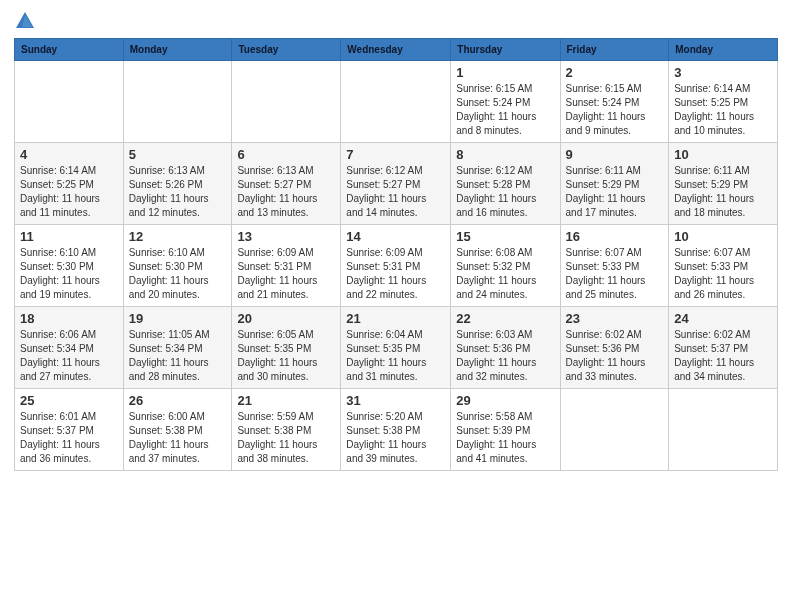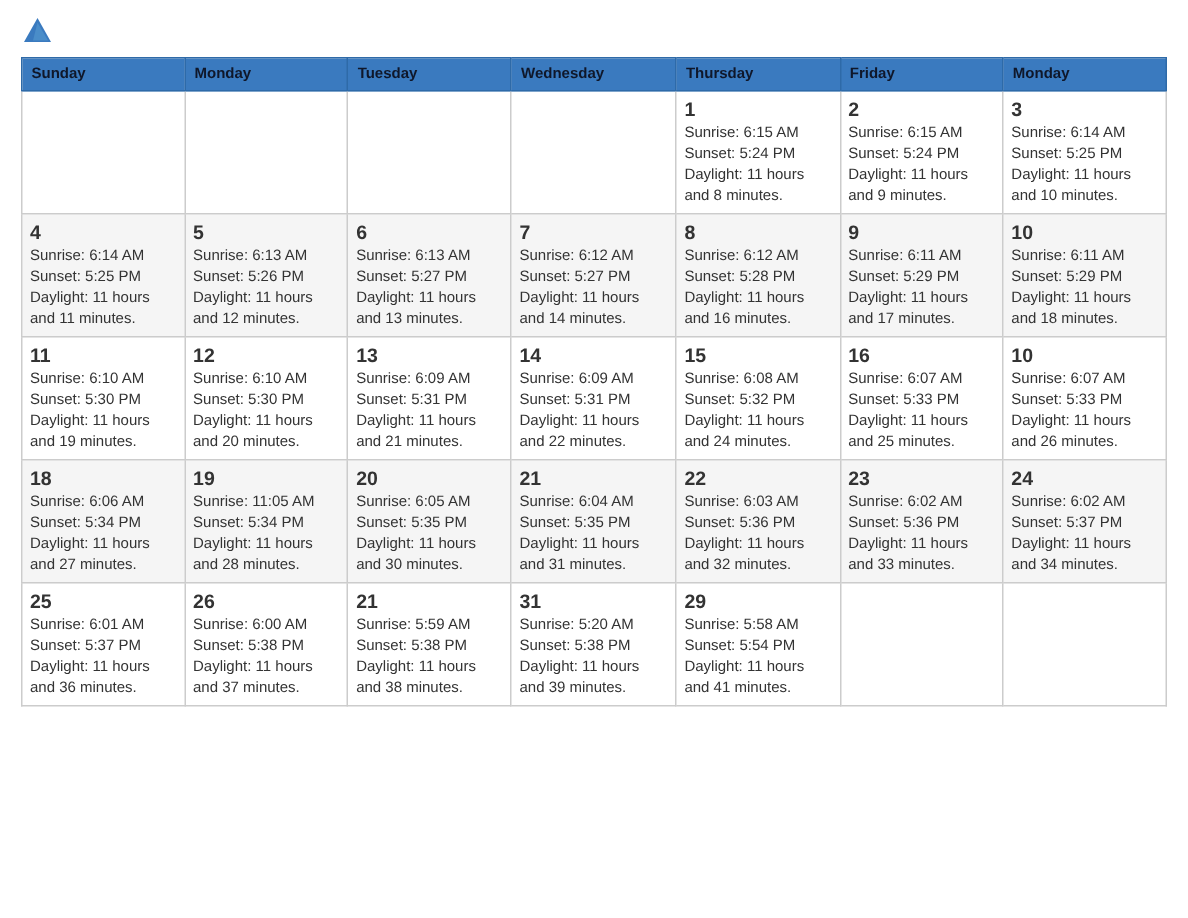--- a/index.html
+++ b/index.html
@@ -308,21 +308,21 @@
           </td>
           <td>
             <span class="day-number">31</span>
             <div class="day-info">Sunrise: 5:20 AM
 Sunset: 5:38 PM
 Daylight: 11 hours and 39 minutes.</div>
           </td>
           <td>
             <span class="day-number">29</span>
             <div class="day-info">Sunrise: 5:58 AM
-Sunset: 5:54 PM
+Sunset: 5:39 PM
 Daylight: 11 hours and 41 minutes.</div>
           </td>
           <td class="empty-cell"></td>
           <td class="empty-cell"></td>
         </tr>
       </tbody>
   </table>
 </div>
 
 </body></html>

